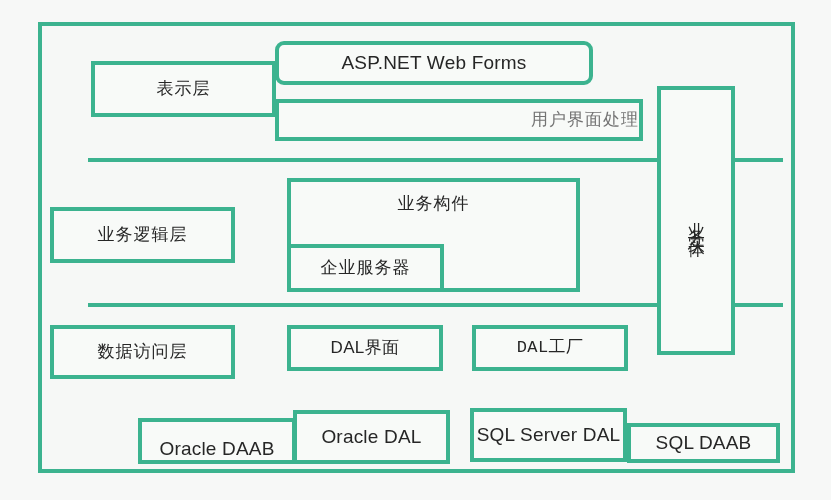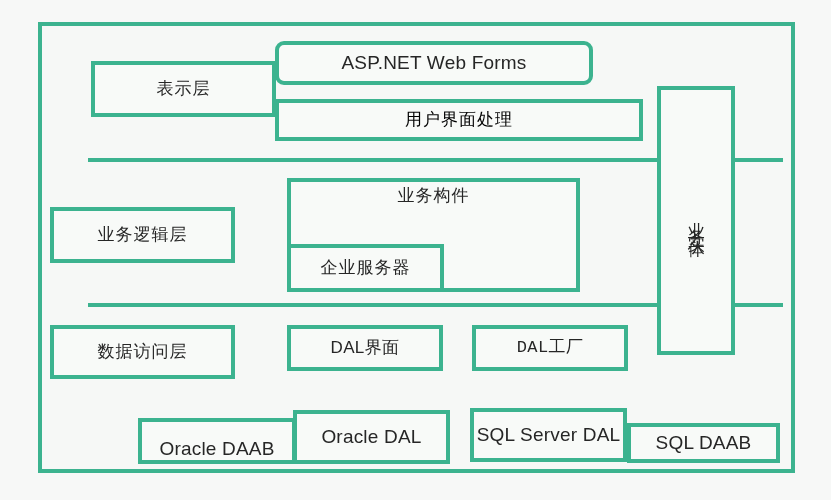--- a/index.html
+++ b/index.html
@@ -75,32 +75,32 @@
   <div class="frame" style="left:38px; top:22px; width:757px; height:451px;"></div>
 
   <div class="node label-cn" style="left: 50px; top: 61px; width: 185px; height: 56px; background: rgb(248, 250, 248); color: rgb(38, 38, 38); margin-left: 41px;">
     <span>表示层</span>
   </div>
 
   <div class="node label-en" style="left: 275px; top: 41px; width: 318px; height: 44px; background: rgb(248, 250, 248); color: rgb(38, 38, 38); border-radius: 9px;">
     <span>ASP.NET Web Forms</span>
   </div>
 
-  <div class="node label-cn" style="left: 275px; top: 99px; width: 368px; height: 42px; background: rgb(248, 250, 248); color: #000000;">
+  <div class="node label-cn" style="left: 275px; top: 99px; width: 368px; height: 42px; background: rgb(248, 250, 248); color: #737373; justify-content: flex-end;">
     <span>用户界面处理</span>
   </div>
 
   <div class="rule" style="left:88px; top:158px; width:569px;"></div>
   <div class="rule" style="left:735px; top:158px; width:48px;"></div>
 
   <div class="node label-cn" style="left: 50px; top: 207px; width: 185px; height: 56px; background: rgb(248, 250, 248); color: rgb(38, 38, 38);">
     <span>业务逻辑层</span>
   </div>
 
-  <div class="node label-cn" style="left: 287px; top: 178px; width: 293px; height: 114px; align-items: flex-start; padding-top: 4px; background: rgb(248, 250, 248); color: rgb(38, 38, 38); text-align: center;">
+  <div class="node label-cn" style="left: 287px; top: 178px; width: 293px; height: 114px; align-items: flex-start; padding-top: 12px; background: rgb(248, 250, 248); color: rgb(38, 38, 38); text-align: center;">
     <span>业务构件</span>
   </div>
 
   <div class="node label-cn" style="left: 287px; top: 244px; width: 157px; height: 48px; background: rgb(248, 250, 248); color: rgb(38, 38, 38);">
     <span>企业服务器</span>
   </div>
 
   <div class="rule" style="left:88px; top:303px; width:569px;"></div>
   <div class="rule" style="left:735px; top:303px; width:48px;"></div>
 

